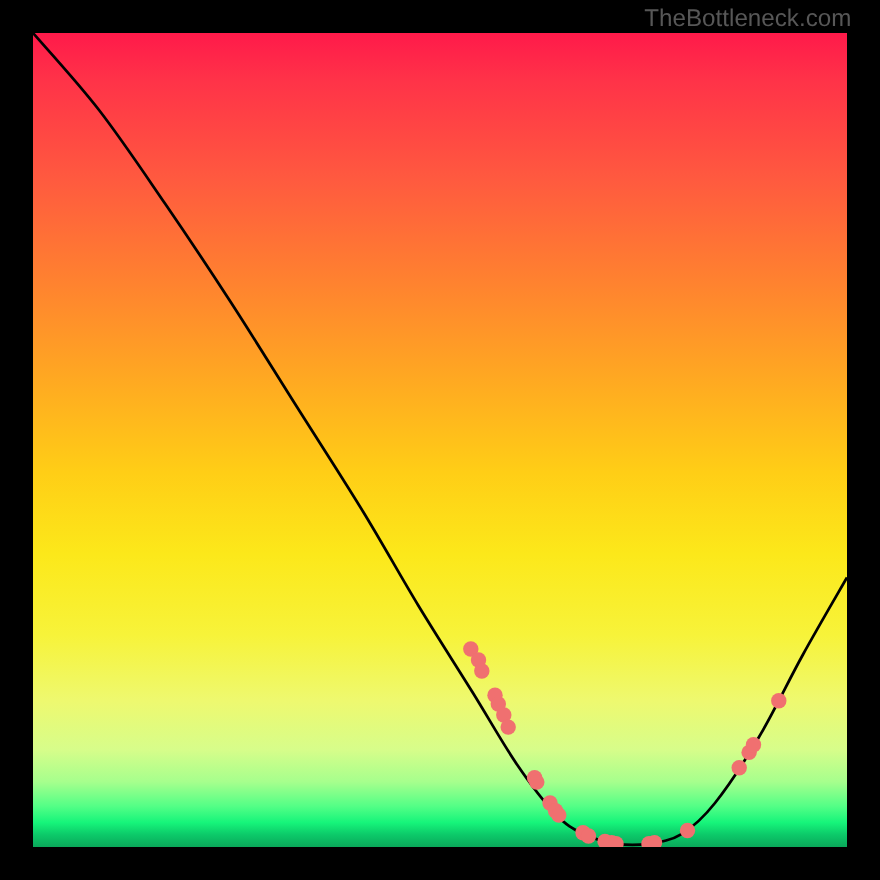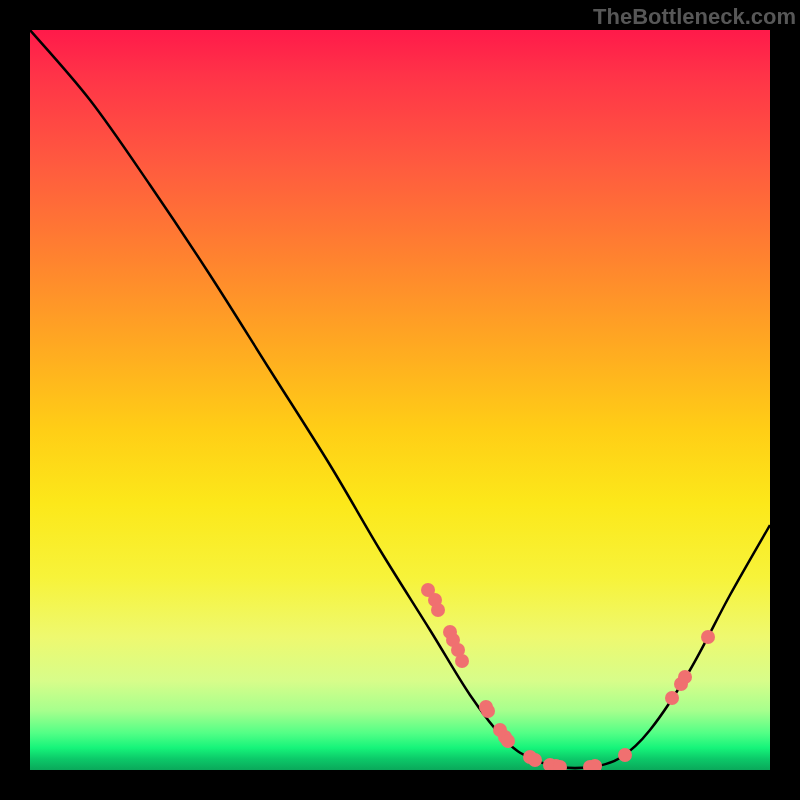--- a/index.html
+++ b/index.html
@@ -6,24 +6,24 @@
   body {
     width: 800px;
     height: 800px;
     background: #000;
     position: relative;
     font-family: Arial, sans-serif;
   }
   .watermark {
     position: absolute;
     top: 4px;
-    right: 4px;
+    right: 26px;
     color: #575757;
     font-size: 22px;
-    font-weight: bold;
+    font-weight: normal;
     z-index: 10;
   }
   .plot-area {
     position: absolute;
     left: 30px;
     top: 30px;
     width: 740px;
     height: 740px;
     overflow: hidden;
   }

